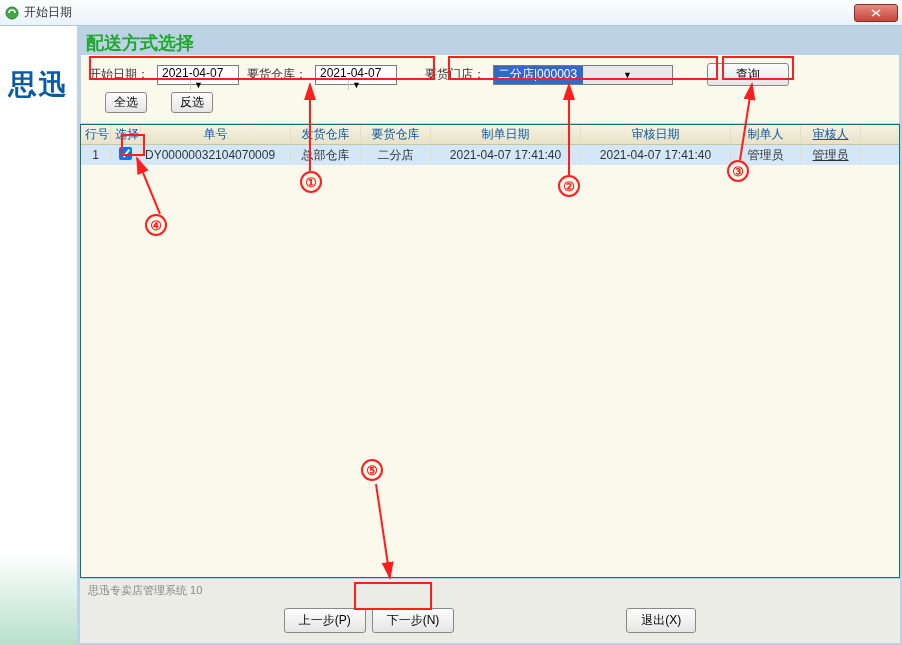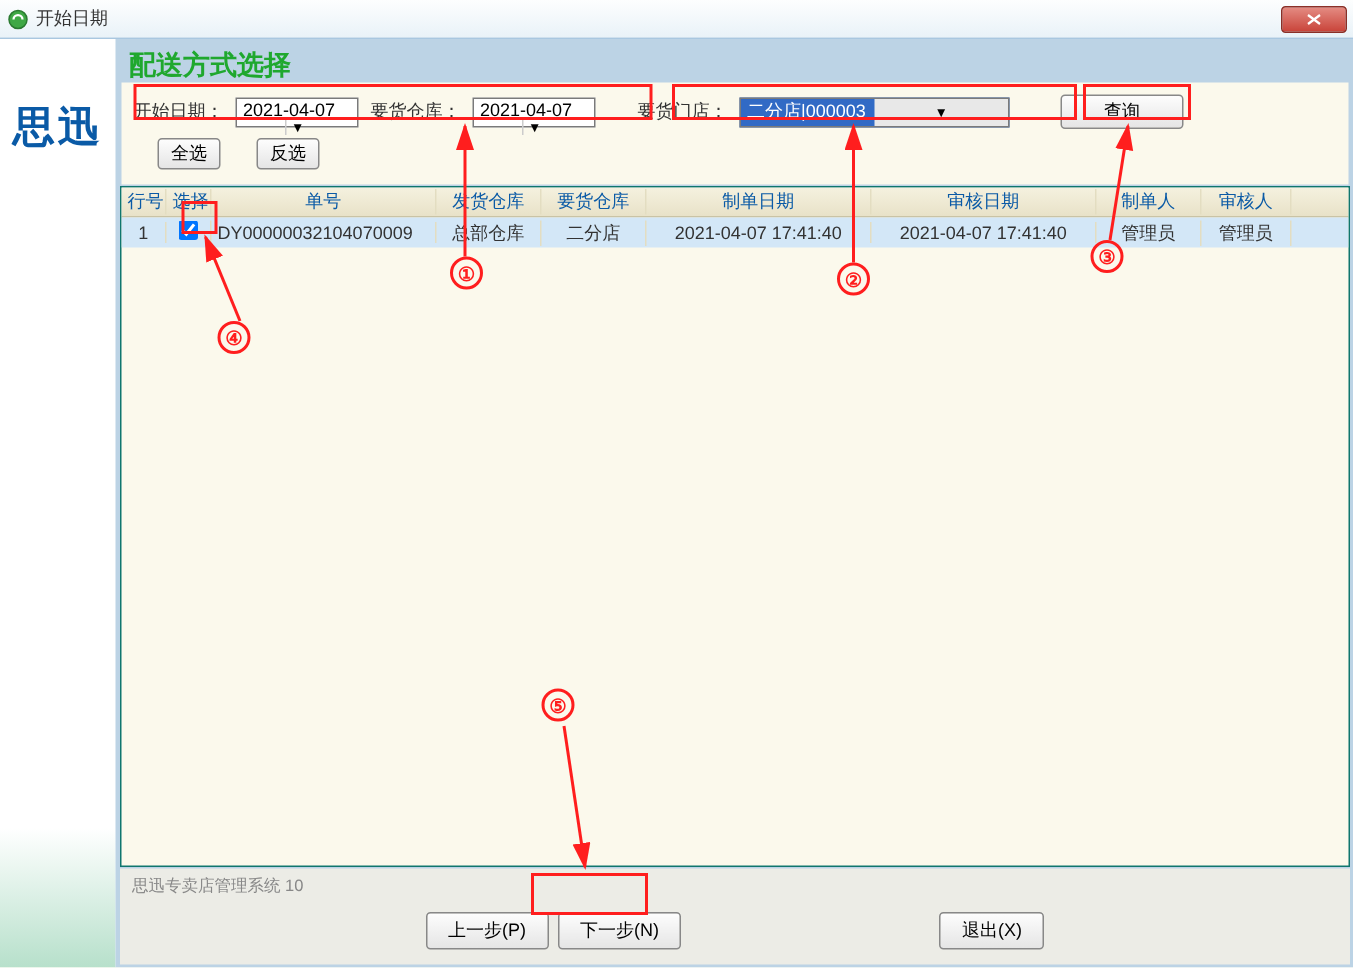--- a/index.html
+++ b/index.html
@@ -35,21 +35,21 @@
 .grid-row { display: flex; font-size: 12px; color: #333; height: 20px; align-items: center; background: #d3e7f7; }
 .grid-row input[type=checkbox] { margin: 0; }
 .c-idx { width: 30px; }
 .c-sel { width: 30px; }
 .c-no { width: 150px; text-align: left; }
 .c-fw { width: 70px; }
 .c-rw { width: 70px; }
 .c-md { width: 150px; }
 .c-ad { width: 150px; }
 .c-mk { width: 70px; }
-.c-ak { width: 60px; }
+.c-ak { width: 60px; text-decoration: underline; }
 
 .footer { background: #ecece6; border-top: 1px solid #bcd3e5; padding: 4px 8px 10px 8px; font-size: 11px; color: #888; }
 .footer-buttons { display: flex; gap: 6px; justify-content: center; margin-top: 10px; position: relative; }
 .foot-btn { background: linear-gradient(#fdfdfd, #e5e5e5); border: 1px solid #888; border-radius: 3px; padding: 3px 14px; font-size: 12px; cursor: pointer; font-family: inherit; }
 
 
 svg.overlay { position: absolute; left: 0; top: 0; pointer-events: none; }
 .red-box { position: absolute; border: 2px solid #ff1e1e; pointer-events: none; }
 .anno { position: absolute; width: 22px; height: 22px; border: 2px solid #ff1e1e; border-radius: 50%; color: #ff1e1e; font-size: 13px; display: flex; align-items: center; justify-content: center; font-weight: bold; pointer-events: none; background: rgba(255,255,255,0); }
 </style>

